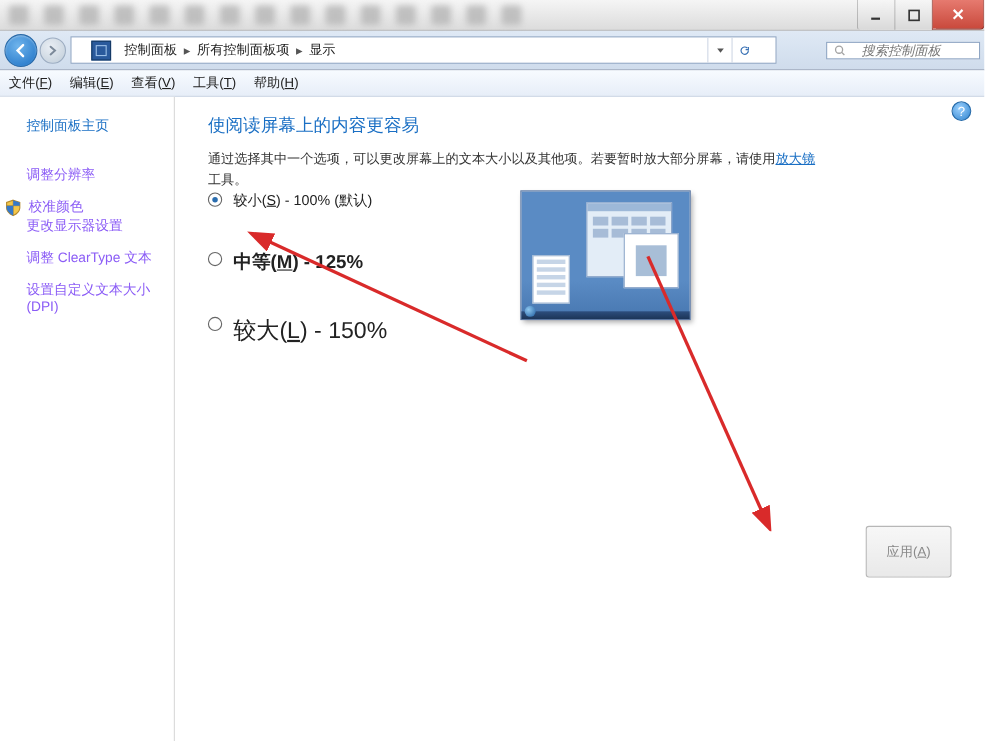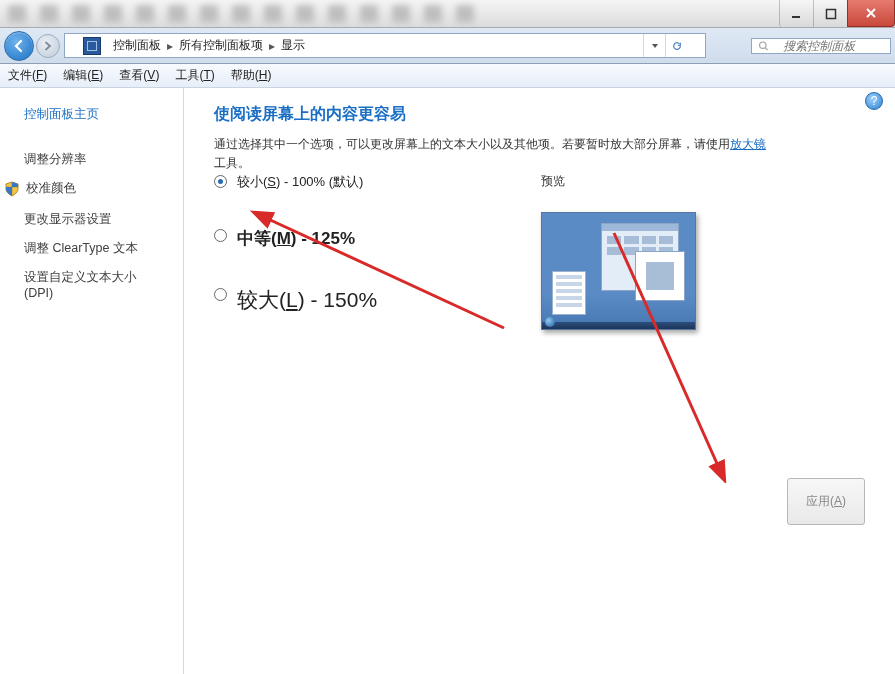--- a/index.html
+++ b/index.html
@@ -33,34 +33,34 @@
     .search-box { width: 140px; height:16px; background:#fff; border:1px solid #8fa6c4; display:flex; align-items:center; padding:0 6px; gap:14px;margin-left:41px; }
     .search-box input { border:none; outline:none; font-size:12px; color:#777; font-style:italic; width:100%; background:transparent; }
     .search-ico { width:14px; height:14px; opacity:.6; }
 
     
     .menu-bar { height: 24px; background: linear-gradient(to bottom,#f7fbff,#e7eef8); border-bottom:1px solid #c8d3e3; display:flex; align-items:center; padding:0 8px; gap:16px; font-size:12px; color:#222; }
     .menu-item u { text-decoration: underline; }
 
     
     .content { display:flex; height: calc(674px - 28px - 36px - 24px); position:relative; }
-    .sidebar { width: 184px; background:#fff; border-right:1px solid #d9d9d9; padding: 18px 20px 12px 24px; position:relative; }
+    .sidebar { width: 159px; background:#fff; border-right:1px solid #d9d9d9; padding: 18px 20px 12px 24px; position:relative; }
     .sidebar-link { font-size:12.5px; margin-bottom:14px; cursor:pointer; }
     .home { color:#1a6fc4; }
-    .active-row { display:flex; align-items:center; gap:6px; margin-left:-20px; margin-bottom:14px; }
+    .active-row { display:flex; align-items:center; gap:6px; margin-left:-20px; }
     .shield { width:16px; height:16px; }
-    .link { color:#404040; font-size:12.5px; display:block; margin-bottom:12px; cursor:pointer; }
+    .link { color:#8b5cf6; font-size:12.5px; display:block; margin-bottom:12px; cursor:pointer; }
 
     .main { flex:1; padding: 16px 30px; position:relative; }
     .help-icon { position:absolute; top:4px; right:12px; width:18px; height:18px; border-radius:50%; background:radial-gradient(circle at 40% 35%,#9bd1ff,#2f82cc); color:#fff; font-size:12px; display:flex; align-items:center; justify-content:center; border:1px solid #2469a8; }
-    .heading { color:#1a6fc4; font-size:16px; margin-bottom:10px; font-weight:700; }
+    .heading { color:#1a6fc4; font-size:16px; margin-bottom:10px; font-weight:400; }
     .desc { font-size:12px; color:#333; line-height:1.6; max-width: 560px; }
     .desc a { color:#1a6fc4; text-decoration:underline; }
 
-    .options-row { display:flex; gap: 87px; }
+    .options-row { display:flex; gap: 44px; }
     .options { flex:0 0 240px; }
     .radio-row { display:flex; align-items:center; gap:10px; margin-bottom:36px; font-size:13px; color:#222; }
     .radio-row.big { font-size:17px;font-weight:bold; }
     .radio-row.biggest { font-size:21px; }
     .radio { width:13px; height:13px; border:1px solid #666; border-radius:50%; display:flex; align-items:center; justify-content:center; flex-shrink:0; margin-top:2px; align-self:flex-start; }
     .radio.checked::after { content:""; width:5px; height:5px; border-radius:50%; background:#2a6daf; }
     .opt-label u { text-decoration:underline; }
 
     .preview-col { flex: 1; }
     .preview-title { font-size:12px; color:#333; margin-bottom:22px; }
@@ -206,21 +206,20 @@
           <span class="radio"></span>
           <span class="opt-label">中等(<u>M</u>) - 125%</span>
         </label>
         <label class="radio-row biggest">
           <span class="radio"></span>
           <span class="opt-label">较大(<u>L</u>) - 150%</span>
         </label>
       </div>
 
       <div class="preview-col">
-        <div class="preview-title">预览</div>
         <div class="preview-img">
           <div class="pv-win1">
               <div class="t"></div>
               <div class="grid">
                 <span></span>
                 <span></span>
                 <span></span>
                 <span></span>
                 <span></span>
                 <span></span>

